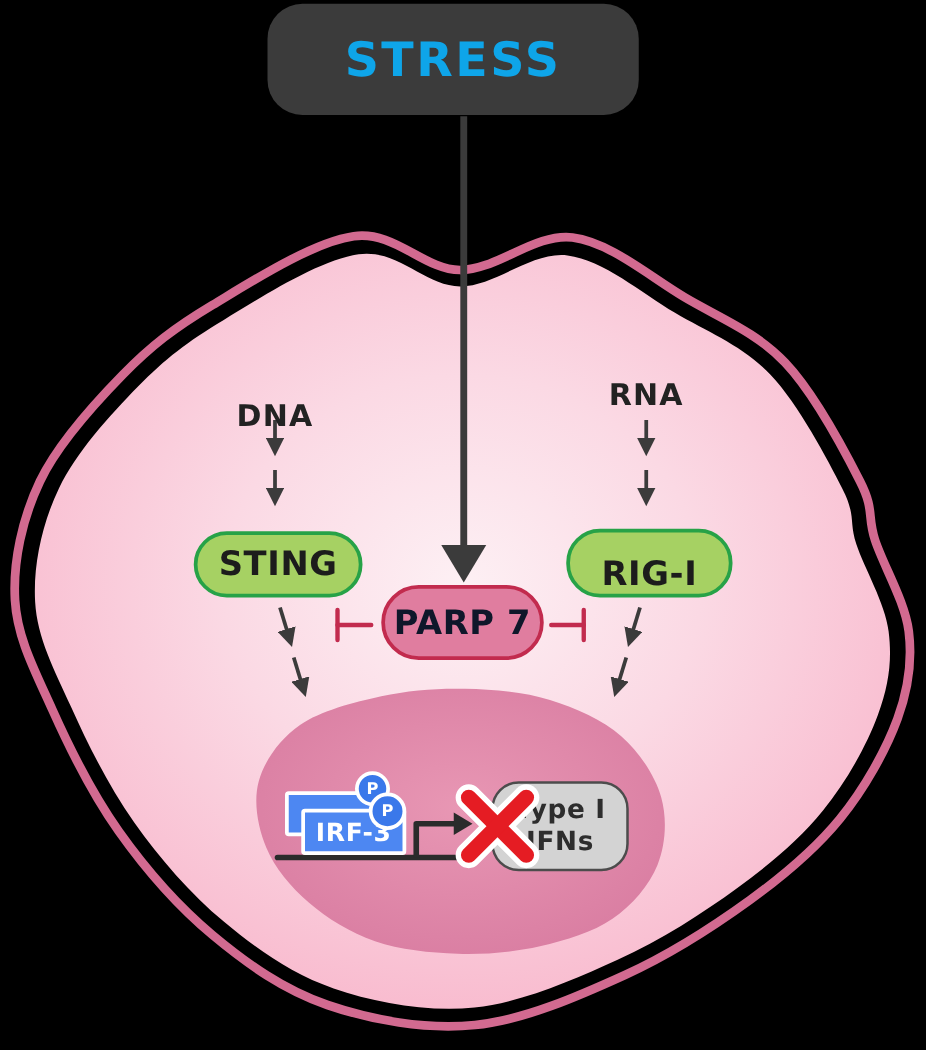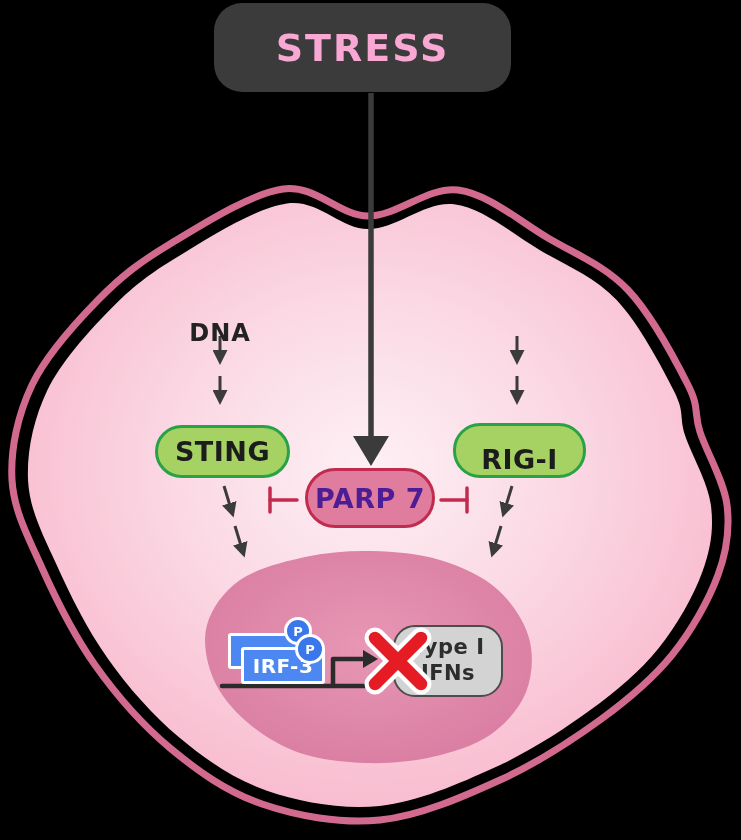--- a/index.html
+++ b/index.html
@@ -4,30 +4,30 @@
 <style>
   html,body{margin:0;padding:0;background:#000;}
   #stage{
     position:relative;width:741px;height:840px;background:#000;overflow:hidden;
     font-family:"DejaVu Sans","Liberation Sans",sans-serif;
   }
   #base-svg{position:absolute;left:0;top:0;z-index:1;}
   .hbox{position:absolute;z-index:2;display:flex;align-items:center;justify-content:center;
         box-sizing:border-box;font-weight:bold;}
   #stress-box{left:214px;top:3px;width:297px;height:89px;background:#3b3b3b;border-radius:28px;
-        color:#f9a8d4;font-size:38px;letter-spacing:2px;}
+        color:#0ea5e9;font-size:38px;letter-spacing:2px;}
   .input-label{width:100px;top:302px;color:#222;font-size:24px;letter-spacing:1px;}
   #dna-label{left:170px;margin-top:17px;}
   #rna-label{left:467px;}
   .sensor-box{background:#a6d163;border:3px solid #27a247;border-radius:27px;
         color:#1c1c1c;font-size:27px;letter-spacing:0.5px;}
   #sting-box{left:155px;top:425px;width:135px;height:53px;}
   #rigi-box{left:453px;top:423px;width:133px;height:55px;align-items:flex-end;}
   #parp7-box{left:305px;top:468px;width:130px;height:60px;background:#e07d9f;
-        border:3px solid #c22b4e;border-radius:30px;color:#4c1d95;font-size:27px;letter-spacing:0.5px;}
+        border:3px solid #c22b4e;border-radius:30px;color:#0f172a;font-size:27px;letter-spacing:0.5px;}
   .irf3-rect{background:#4d87f2;border:3px solid #fff;border-radius:3px;}
   #irf3-back{left:228px;top:633px;width:81px;height:36px;}
   #irf3-front{left:241px;top:647px;width:84px;height:37px;color:#fff;font-size:20px;letter-spacing:0.5px;}
   .p-circle{background:#3a78ea;border:3px solid #fff;border-radius:50%;
         color:#fff;font-size:13px;}
   #p-circle-1{left:284px;top:617px;width:28px;height:28px;}
   #p-circle-2{left:295px;top:634px;width:30px;height:30px;}
   #type1-box{left:393px;top:625px;width:110px;height:72px;background:#d3d3d3;
         border:2.5px solid #4c4c4c;border-radius:22px;color:#2d2d2d;font-size:21px;
         flex-direction:column;line-height:1.22;letter-spacing:0.5px;}
@@ -87,20 +87,21 @@
     <line x1="222" y1="686" x2="374" y2="686" stroke="#2b2b2b" stroke-width="4.5" stroke-linecap="round"></line>
     <path d="M333,686 L333,659 L364,659" fill="none" stroke="#2b2b2b" stroke-width="4.5" stroke-linejoin="round"></path>
     <polygon points="363,650 363,668 378,659" fill="#2b2b2b"></polygon>
   </svg>
 
   <div class="hbox" id="stress-box">
     <span>STRESS</span>
   </div>
 
   <div class="hbox input-label" id="dna-label">DNA</div>
+  <div class="hbox input-label" id="rna-label">RNA</div>
 
   <div class="hbox sensor-box" id="sting-box">
     <span>STING</span>
   </div>
   <div class="hbox sensor-box" id="rigi-box">
     <span>RIG-I</span>
   </div>
 
   <div class="hbox" id="parp7-box">
     <span>PARP 7</span>

